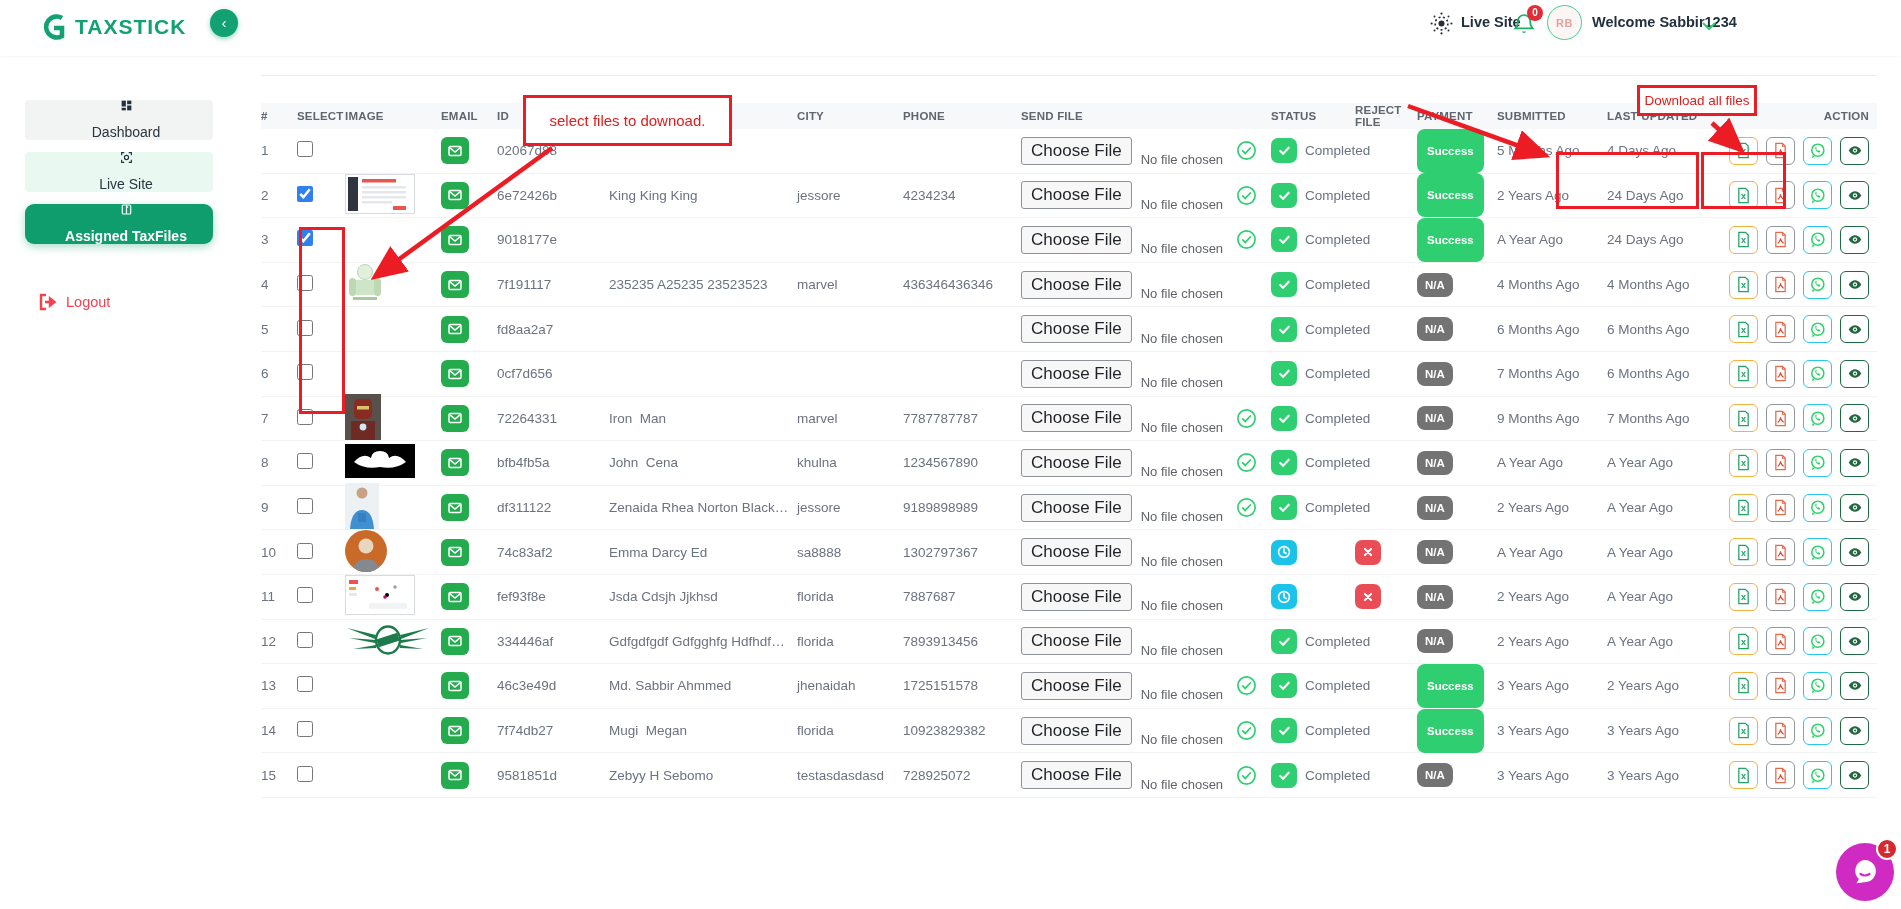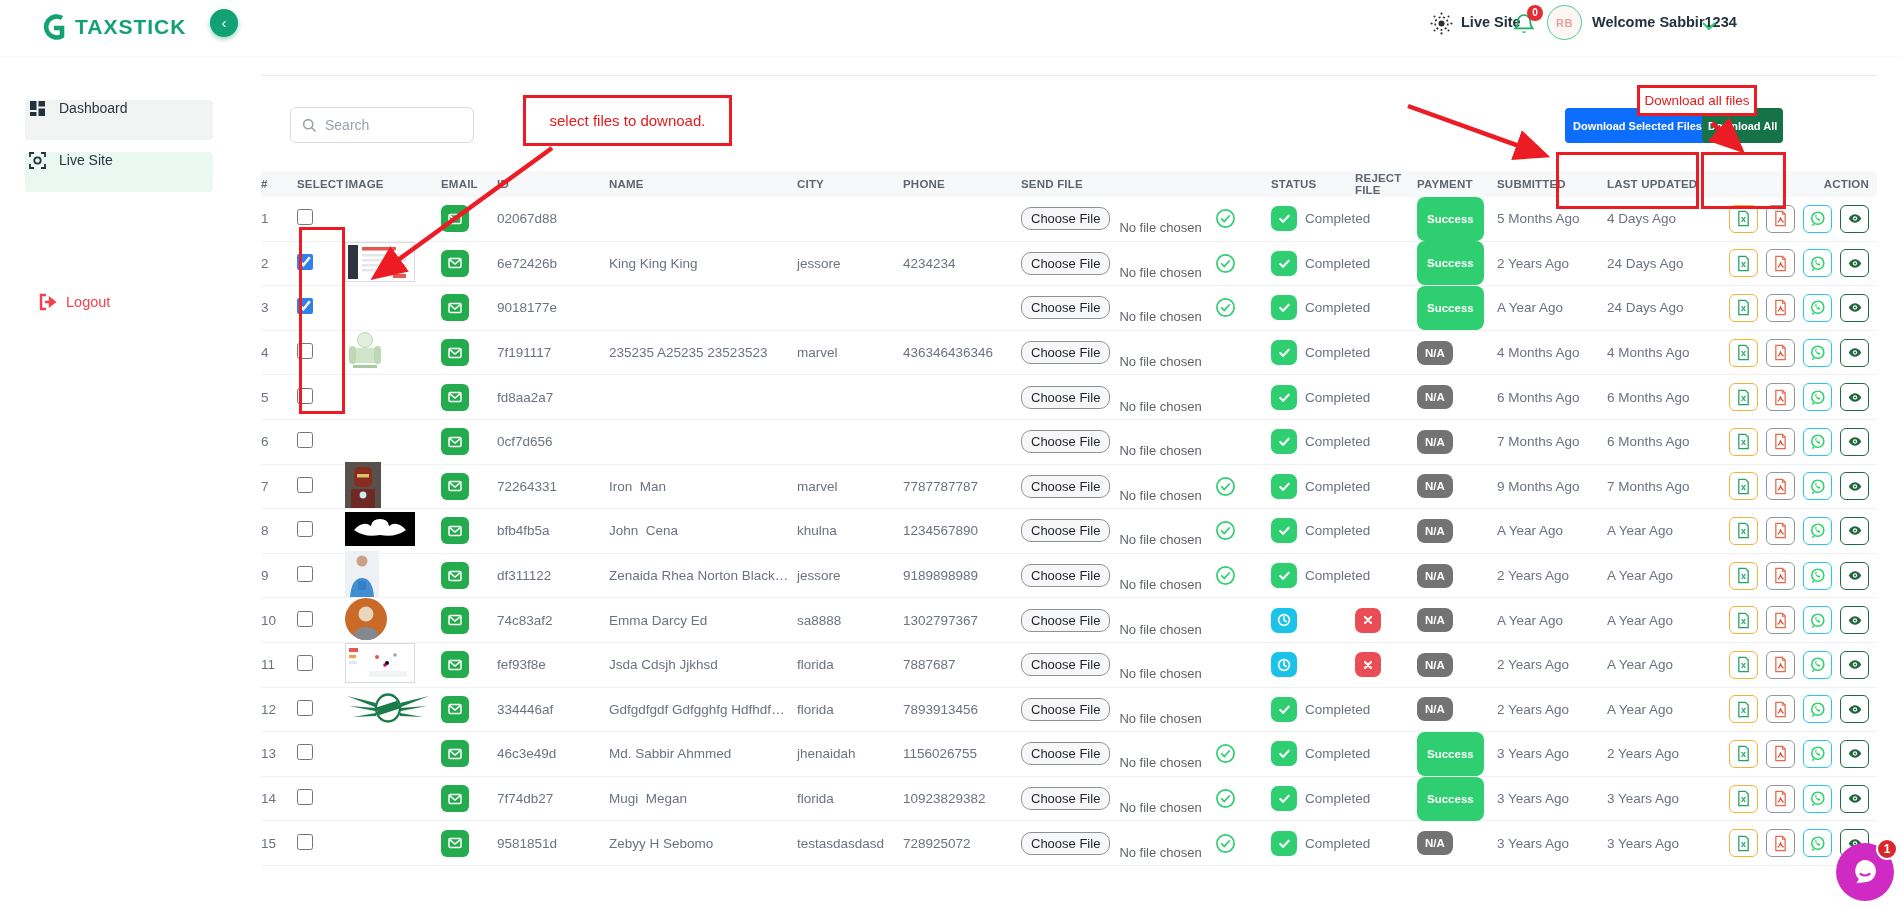--- a/index.html
+++ b/index.html
@@ -19,22 +19,22 @@
   .bell-badge { position:absolute; left:1527px; top:5px; min-width:16px; height:16px; border-radius:50%;
     background:#e02d36; color:#fff; font-size:10px; font-weight:700; text-align:center; line-height:16px; padding:0 3px; }
   .avatar { position:absolute; left:1547px; top:5px; width:35px; height:35px; border-radius:50%;
     border:1.5px solid #45d093; background:#fdf6f4; color:#e3a2a0; font-size:11px; font-weight:700;
     display:flex; align-items:center; justify-content:center; letter-spacing:.5px; cursor:pointer; }
   .welcome { position:absolute; left:1592px; top:14px; font-size:14.5px; font-weight:600; color:#23303e; }
   .user-caret { position:absolute; left:1701px; top:18px; }
 
   
   .sidebar { position:absolute; left:0; top:56px; width:237px; height:853px; background:#fff; z-index:2; }
-  .side-item { position:absolute; left:25px; width:188px; height:40px; display:flex; align-items:flex-start;
-    gap:13px; padding-left:4px; font-size:14px; color:#2b3440; border-radius:4px; cursor:pointer; }
+  .side-item { position:absolute; left:25px; width:188px; height:40px; display:flex; align-items:center;
+    gap:13px; padding-left:14px; font-size:14px; color:#2b3440; border-radius:4px; cursor:pointer;flex-direction:column; }
   .si-0 { top:44px; background:#f1f4f3; }
   .si-1 { top:96px; background:#e9f8f1; }
   .si-2 { top:148px; background:#0f9d6e; color:#fff; font-weight:700; border-radius:9px;
     box-shadow:0 3px 8px rgba(15,157,110,.35); }
   .logout { position:absolute; left:38px; top:237px; display:flex; align-items:center; gap:9px;
     color:#f4414d; font-size:14.5px; cursor:pointer; }
 
   
   .main { margin-left:237px; padding:0 24px; position:relative; }
   .page-title { padding-top:28px; font-size:21px; font-weight:700; color:#39414a; }
@@ -60,22 +60,22 @@
   .td, .th { flex-shrink:0; padding-right:8px; overflow:visible; }
   .c0{width:36px}.c1{width:48px}.c2{width:96px}.c3{width:56px}.c4{width:112px}.c5{width:188px}
   .c6{width:106px}.c7{width:118px}.c8{width:250px}.c9{width:84px}.c10{width:62px}.c11{width:80px}
   .c12{width:110px}.c13{width:122px}.c14{width:148px;text-align:right}
   .td { font-size:13.5px; color:#6b7280; white-space:nowrap; }
   .td.name { white-space:pre; overflow:hidden; text-overflow:ellipsis; }
   .rowchk { width:16px; height:16px; accent-color:#2f80ed; cursor:pointer; }
   .email-btn { width:28px; height:27px; border:none; border-radius:6px; background:#23ab4e;
     display:inline-flex; align-items:center; justify-content:center; cursor:pointer; }
   .sendcell { display:flex; align-items:center; gap:9px; }
-  .file-btn { border:1px solid #8d9299; background:#f7f7f7; border-radius:10px; padding:3px 9px;
-    font-size:13px; color:#1f2329; cursor:pointer; white-space:nowrap; }
+  .file-btn { border:1px solid #8d9299; background:#f7f7f7; border-radius:3px; padding:3px 9px;
+    font-size:17px; color:#1f2329; cursor:pointer; white-space:nowrap; }
   .file-txt { font-size:13px; color:#5f6368;margin-top:18px; }
   .sent { margin-left:4px; display:inline-flex; }
   .statcell { display:flex; align-items:center; gap:8px; }
   .sq { width:26px; height:25px; border-radius:7px; display:inline-flex; align-items:center;
     justify-content:center; flex-shrink:0; cursor:pointer; }
   .sq-green { background:#2fce71; } .sq-cyan { background:#1cc3e8; } .sq-red { background:#ea4d56; }
   .pill { display:inline-block; border-radius:8px; color:#fff; font-size:11.5px; font-weight:700; padding:16px 10px; }
   .pill-green { background:#2fce71; } .pill-red { background:#737373; padding:6px 8px; }
   .actcell { display:flex; gap:8px; justify-content:flex-end; align-items:center; }
   .act { width:31px; height:28px; background:#fff; border-radius:6px; display:inline-flex;
@@ -156,43 +156,39 @@
     </svg>
     <span>Dashboard</span>
   </div>
   <div class="side-item si-1">
     <svg width="17" height="17" viewBox="0 0 17 17">
       <path d="M1 5 V1 h4 M12 1 h4 v4 M16 12 v4 h-4 M5 16 H1 v-4" fill="none" stroke="#23303e" stroke-width="1.8"></path>
       <circle cx="8.5" cy="8.5" r="3.2" fill="none" stroke="#23303e" stroke-width="1.8"></circle>
     </svg>
     <span>Live Site</span>
   </div>
+  <div class="side-item si-2">
+    <svg width="17" height="17" viewBox="0 0 17 17">
+      <rect x="2" y="1.5" width="13" height="14" rx="1.5" fill="none" stroke="#fff" stroke-width="1.8"></rect>
+      <path d="M8.5 1.5 v14 M8.5 6 l2.5-2" stroke="#fff" stroke-width="1.8" fill="none"></path>
+    </svg>
+    <span>Assigned TaxFiles</span>
+  </div>
   <div class="logout">
     <svg width="19" height="18" viewBox="0 0 19 18">
       <path d="M8 2 H3 v14 h5" fill="none" stroke="#f4414d" stroke-width="2.4"></path>
       <path d="M7 9 h8 M12 5.5 L16.5 9 12 12.5z" stroke="#f4414d" stroke-width="2.4" fill="#f4414d"></path>
     </svg>
     <span>Logout</span>
   </div>
 </div>
 
 <div class="main">
   <div class="divider"></div>
 
-  <div class="toolbar">
-    <div class="search-box">
-      <svg width="15" height="15" viewBox="0 0 15 15">
-        <circle cx="6.2" cy="6.2" r="4.6" fill="none" stroke="#9aa1a9" stroke-width="1.6"></circle>
-        <path d="M9.8 9.8 L13.5 13.5" stroke="#9aa1a9" stroke-width="1.6"></path>
-      </svg>
-      <input type="text" placeholder="Search" style="">
-    </div>
-    <button class="btn-dl-sel">Download Selected Files</button>
-    <button class="btn-dl-all">Download All</button>
-  </div>
 
   <div class="tbl">
     <div class="thead" id="thead">
         <div class="th c0">#</div>
         <div class="th c1">SELECT</div>
         <div class="th c2">IMAGE</div>
         <div class="th c3">EMAIL</div>
         <div class="th c4">ID</div>
         <div class="th c5">NAME</div>
         <div class="th c6">CITY</div>
@@ -1053,21 +1049,21 @@
     <div class="td c2"></div>
     <div class="td c3"><button class="email-btn">
               <svg width="16" height="16" viewBox="0 0 16 16">
                 <rect x="2" y="3.6" width="12" height="8.8" rx="1.2" fill="none" stroke="#fff" stroke-width="1.5"></rect>
                 <path d="M2.4 4.4 L8 9 l5.6-4.6" fill="none" stroke="#fff" stroke-width="1.5"></path>
               </svg>
             </button></div>
     <div class="td c4">46c3e49d</div>
     <div class="td c5 name">Md. Sabbir Ahmmed</div>
     <div class="td c6">jhenaidah</div>
-    <div class="td c7">1156026755</div>
+    <div class="td c7">1725151578</div>
     <div class="td c8 sendcell">
       <span class="file-btn">Choose File</span>
       <span class="file-txt">No file chosen</span>
       <span class="sent">
               <svg width="21" height="21" viewBox="0 0 20 20">
                 <circle cx="10" cy="10" r="8.2" fill="none" stroke="#2fce71" stroke-width="1.6"></circle>
                 <path d="M6.4 10.4l2.4 2.4 4.8-5.2" fill="none" stroke="#2fce71" stroke-width="1.6" stroke-linecap="round"></path>
               </svg>
             </span>
     </div>

